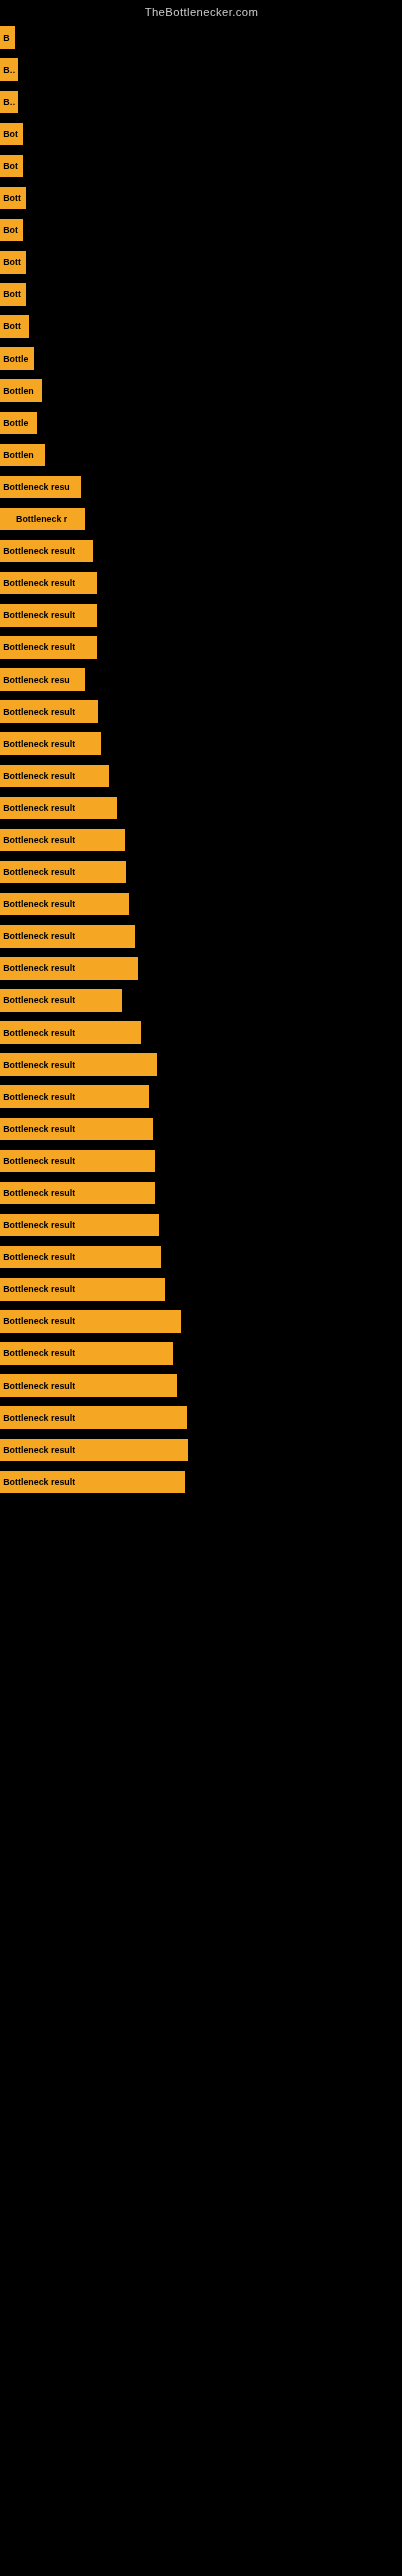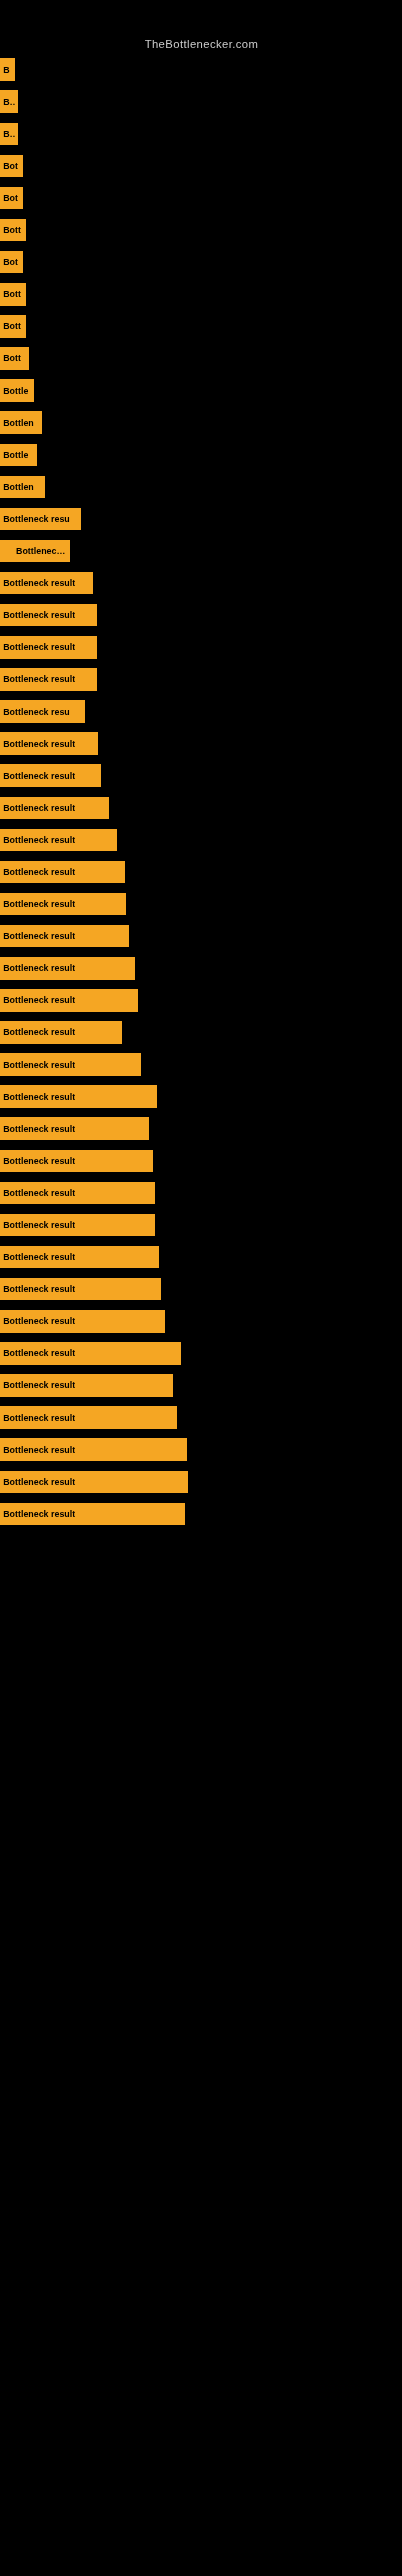--- a/index.html
+++ b/index.html
@@ -13,21 +13,20 @@
       min-height: 2576px;
       font-family: Arial, sans-serif;
       position: relative;
     }
     .site-title {
       color: #ccc;
       font-size: 11.3px;
       text-align: center;
       padding: 6.4px 0 3.2px 0;
       letter-spacing: 0.4px;
-      margin-top: 32px;
     }
     .bar-container {
       display: flex;
       align-items: center;
       margin-bottom: 0px;
       padding: 4.8px 0 4.8px 0;
     }
     .bar {
       background-color: #f5a623;
       height: 22.5px;
@@ -122,21 +121,21 @@
       <div class="bar" style="width: 45px;">
         <span class="bar-label">Bottlen</span>
       </div>
     </div>
     <div class="bar-container">
       <div class="bar" style="width: 81px;">
         <span class="bar-label">Bottleneck resu</span>
       </div>
     </div>
     <div class="bar-container">
-      <div class="bar" style="width: 70px; padding-left: 16px;">
+      <div class="bar" style="width: 85px; padding-left: 16px;">
         <span class="bar-label">Bottleneck r</span>
       </div>
     </div>
     <div class="bar-container">
       <div class="bar" style="width: 93px;">
         <span class="bar-label">Bottleneck result</span>
       </div>
     </div>
     <div class="bar-container">
       <div class="bar" style="width: 97px;">

